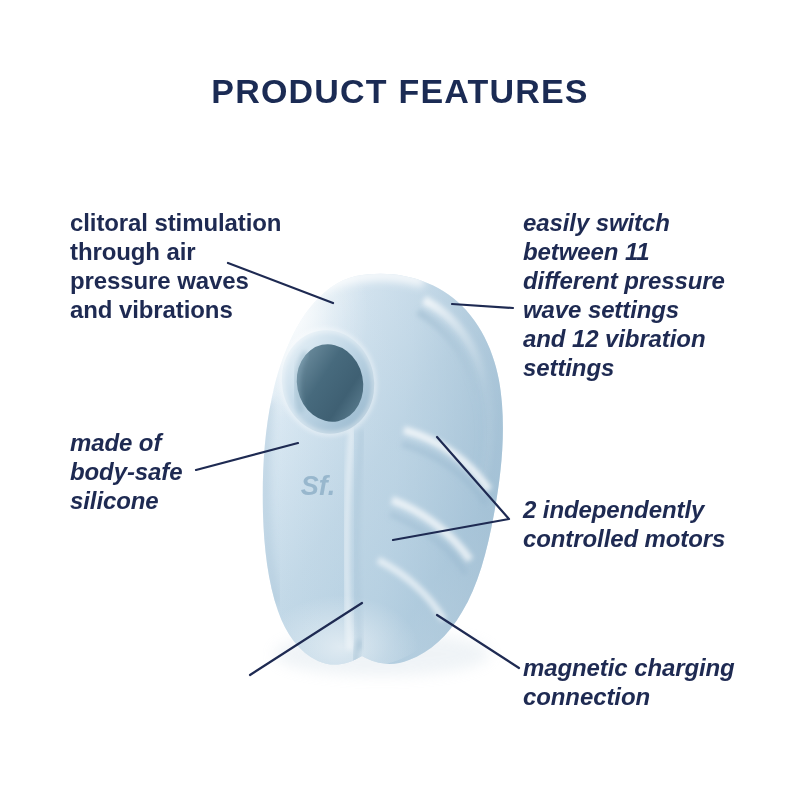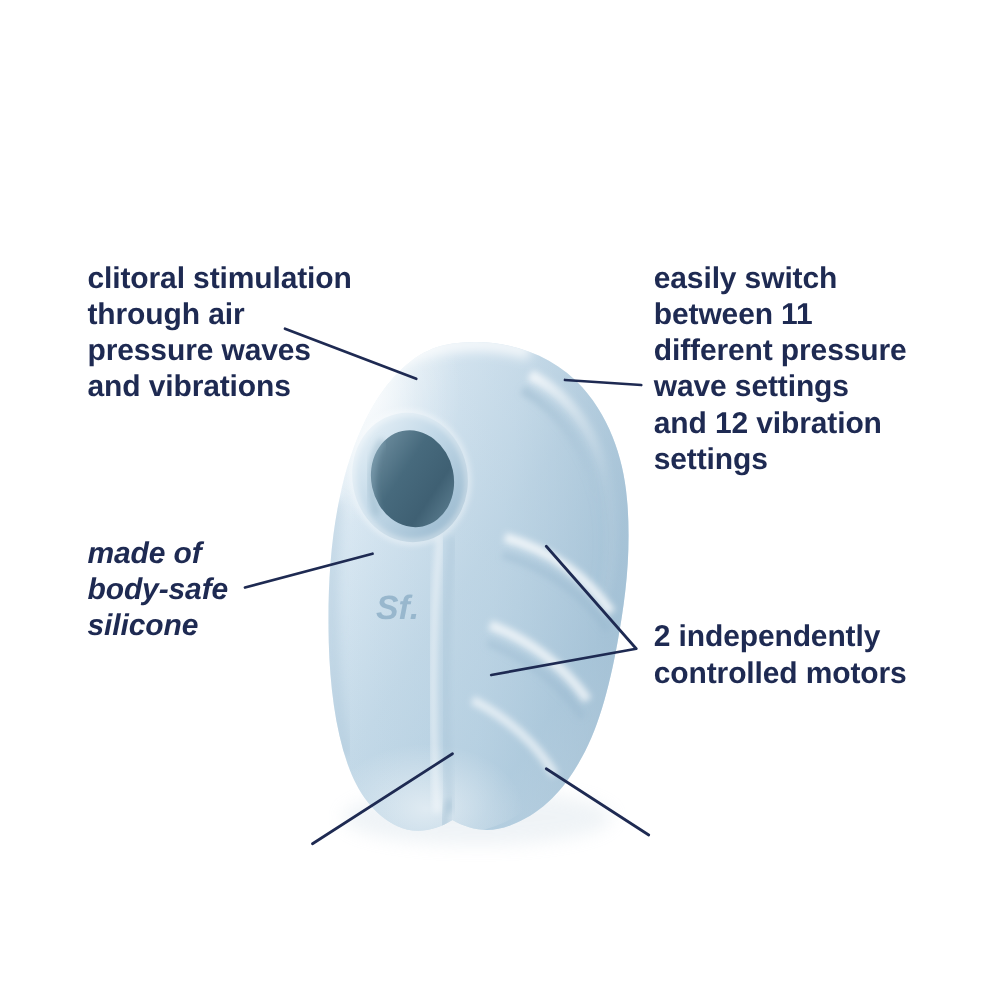--- a/index.html
+++ b/index.html
@@ -38,21 +38,21 @@
     position: absolute;
     color: #1e2a52;
     font-family: "Liberation Sans", sans-serif;
     font-size: 24px;
     font-weight: bold;
     line-height: 29px;
     white-space: pre-line;
     letter-spacing: -0.1px;
   }
   .callout.left  { text-align: left; }
-  .callout.right { text-align: left; }
+  .callout.right { text-align: left; font-style: italic; }
 
   #callout-clitoral      { left: 70px;  top: 208px; width: 260px; }
   #callout-silicone      { left: 70px;  top: 428px; width: 220px; font-style: italic; }
   #callout-playful       { left: 70px;  top: 654px; width: 230px; }
   #callout-settings      { left: 523px; top: 208px; width: 230px; }
   #callout-motors        { left: 523px; top: 495px; width: 240px; }
   #callout-charging      { left: 523px; top: 653px; width: 240px; }
 
   
   #leader-lines, #product-svg {
@@ -71,20 +71,21 @@
     fill: none;
     stroke-linecap: round;
     stroke-linejoin: round;
   }
 </style>
 </head>
 <body>
 
 <div id="infographic">
 
+  <div class="title">PRODUCT FEATURES</div>
 
   <svg id="product-svg" viewBox="0 0 800 800">
     <defs>
 
       <linearGradient id="bodyGrad" x1="0.12" y1="0.08" x2="0.92" y2="0.95">
         <stop offset="0%" stop-color="#f2f8fb"></stop>
         <stop offset="16%" stop-color="#dceaf4"></stop>
         <stop offset="45%" stop-color="#c7dcea"></stop>
         <stop offset="78%" stop-color="#bad4e5"></stop>
         <stop offset="100%" stop-color="#cfe1ed"></stop>
@@ -239,14 +240,16 @@
   <div class="callout right" id="callout-settings">easily switch
 between 11
 different pressure
 wave settings
 and 12 vibration
 settings</div>
 
   <div class="callout right" id="callout-motors">2 independently
 controlled motors</div>
 
+  <div class="callout right" id="callout-charging">magnetic charging
+connection</div>
 
 </div>
 
 </body></html>

